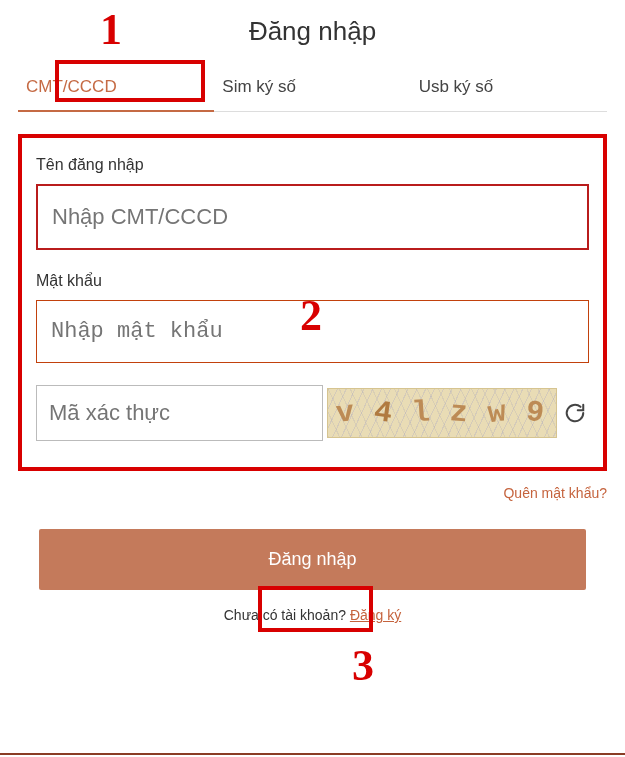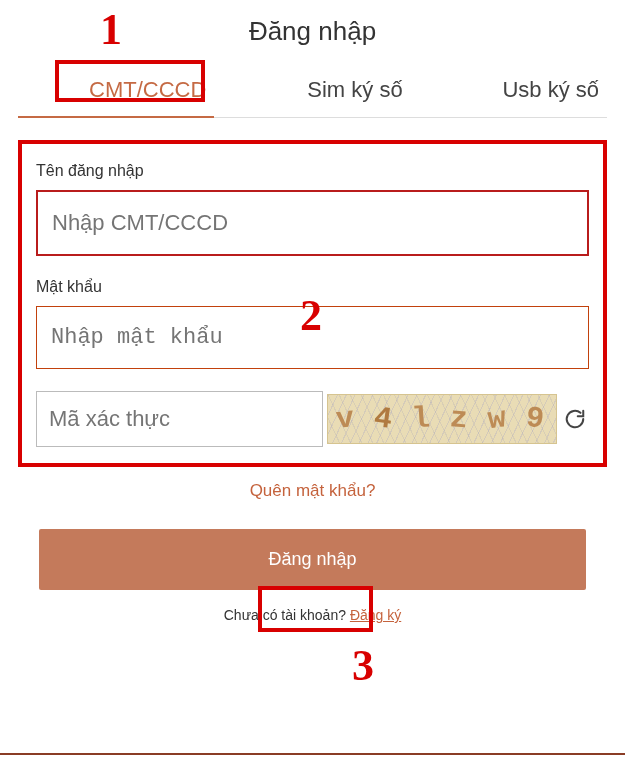--- a/index.html
+++ b/index.html
@@ -21,42 +21,42 @@
       font-weight: 500;
       margin-bottom: 16px;
       margin-top: 4px;
     }
     .tabs {
       display: flex;
       border-bottom: 1px solid #ddd;
     }
     .tab {
       flex: 1;
-      text-align: right;
+      text-align: left;
       padding: 14px 8px;
-      font-size: 22px;
+      font-size: 17px;
       color: #444;
       cursor: pointer;
       position: relative;
     }
     .tab.active {
       color: #c56a44;
       font-weight: 500;
     }
     .tab.active::after {
       content: "";
       position: absolute;
       left: 0; right: 0; bottom: -1px;
       height: 2px;
       background: #c56a44;
     }
     .form-area {
       margin-top: 22px;
       border: 4px solid #d80000;
-      padding: 18px 14px 16px 14px;
+      padding: 18px 14px 26px 14px;
     }
     .field-label {
       font-size: 16px;
       color: #333;
       margin-bottom: 10px;
       display: block;
     }
     .field-input {
       width: 100%;
       padding: 18px 14px;
@@ -118,24 +118,24 @@
     .captcha-char:nth-child(5){ transform: rotate(-7deg);}
     .captcha-char:nth-child(6){ transform: rotate(6deg);}
     .refresh-btn {
       width: 28px;
       height: 28px;
       cursor: pointer;
       display:flex; align-items:center; justify-content:center;
       color: #444;
     }
     .forgot-link {
-      text-align: center;
+      text-align: right;
       margin-top: 14px;
       color: #c5633d;
-      font-size: 17px;
+      font-size: 14px;
       cursor: pointer;
     }
     .login-btn {
       display: block;
       width: 93%;
       margin: 28px auto 0 auto;
       background: #c47a5b;
       color: #fff;
       border: none;
       padding: 20px;

